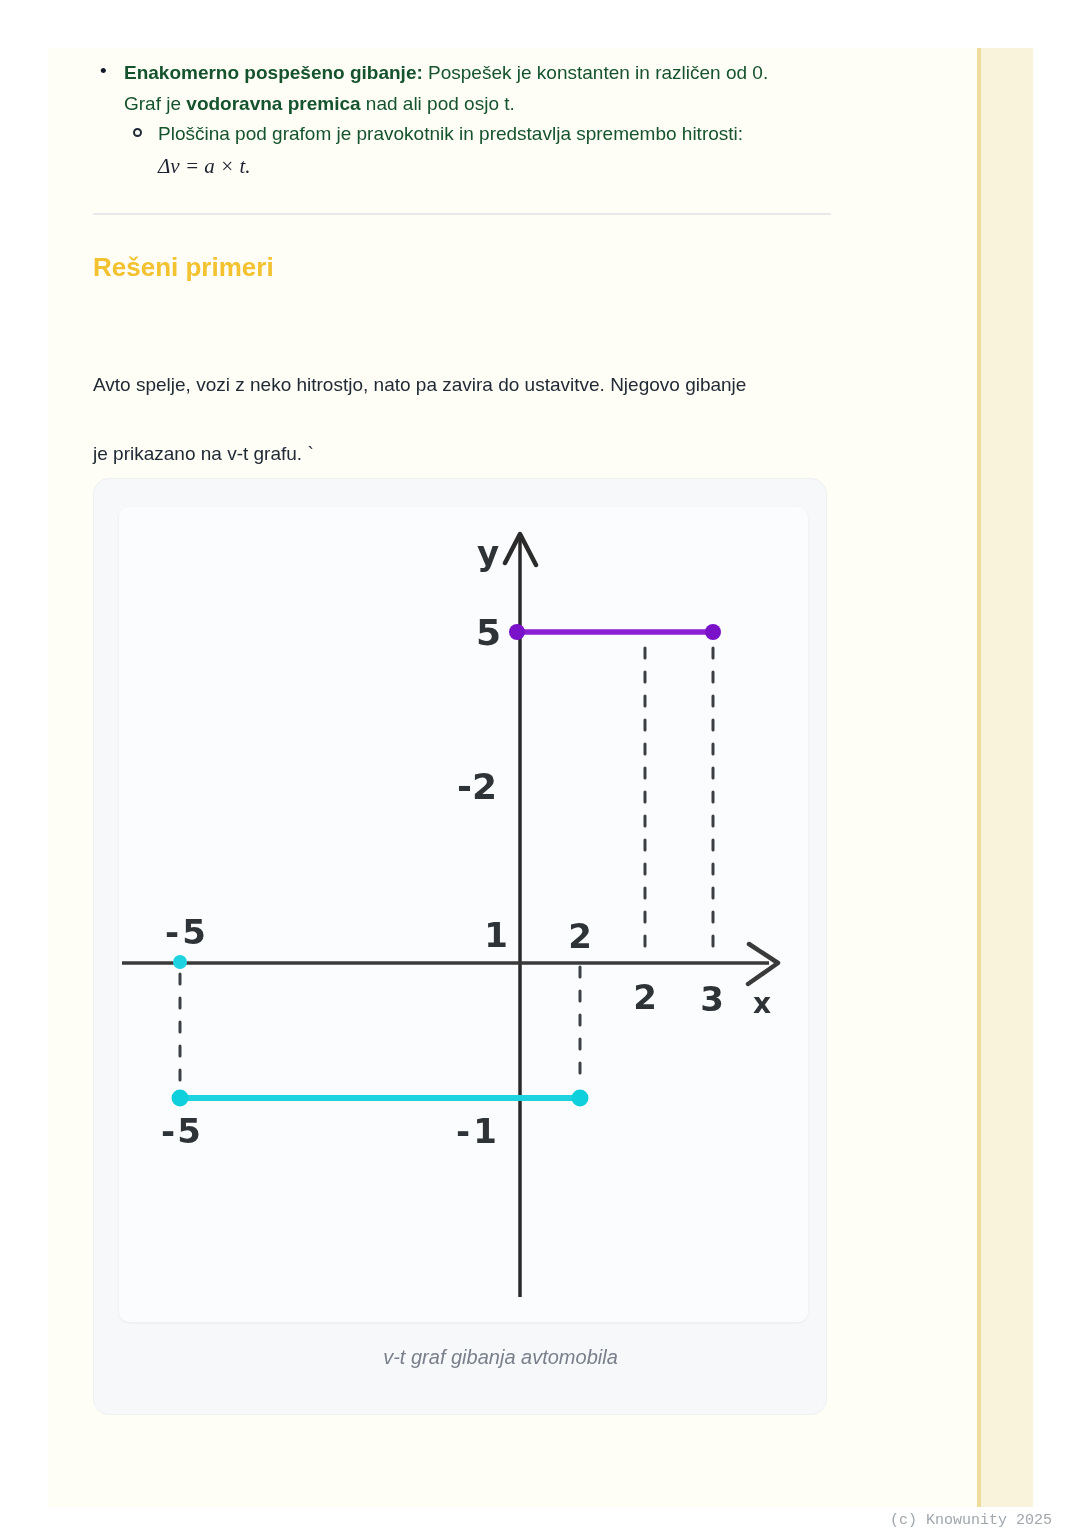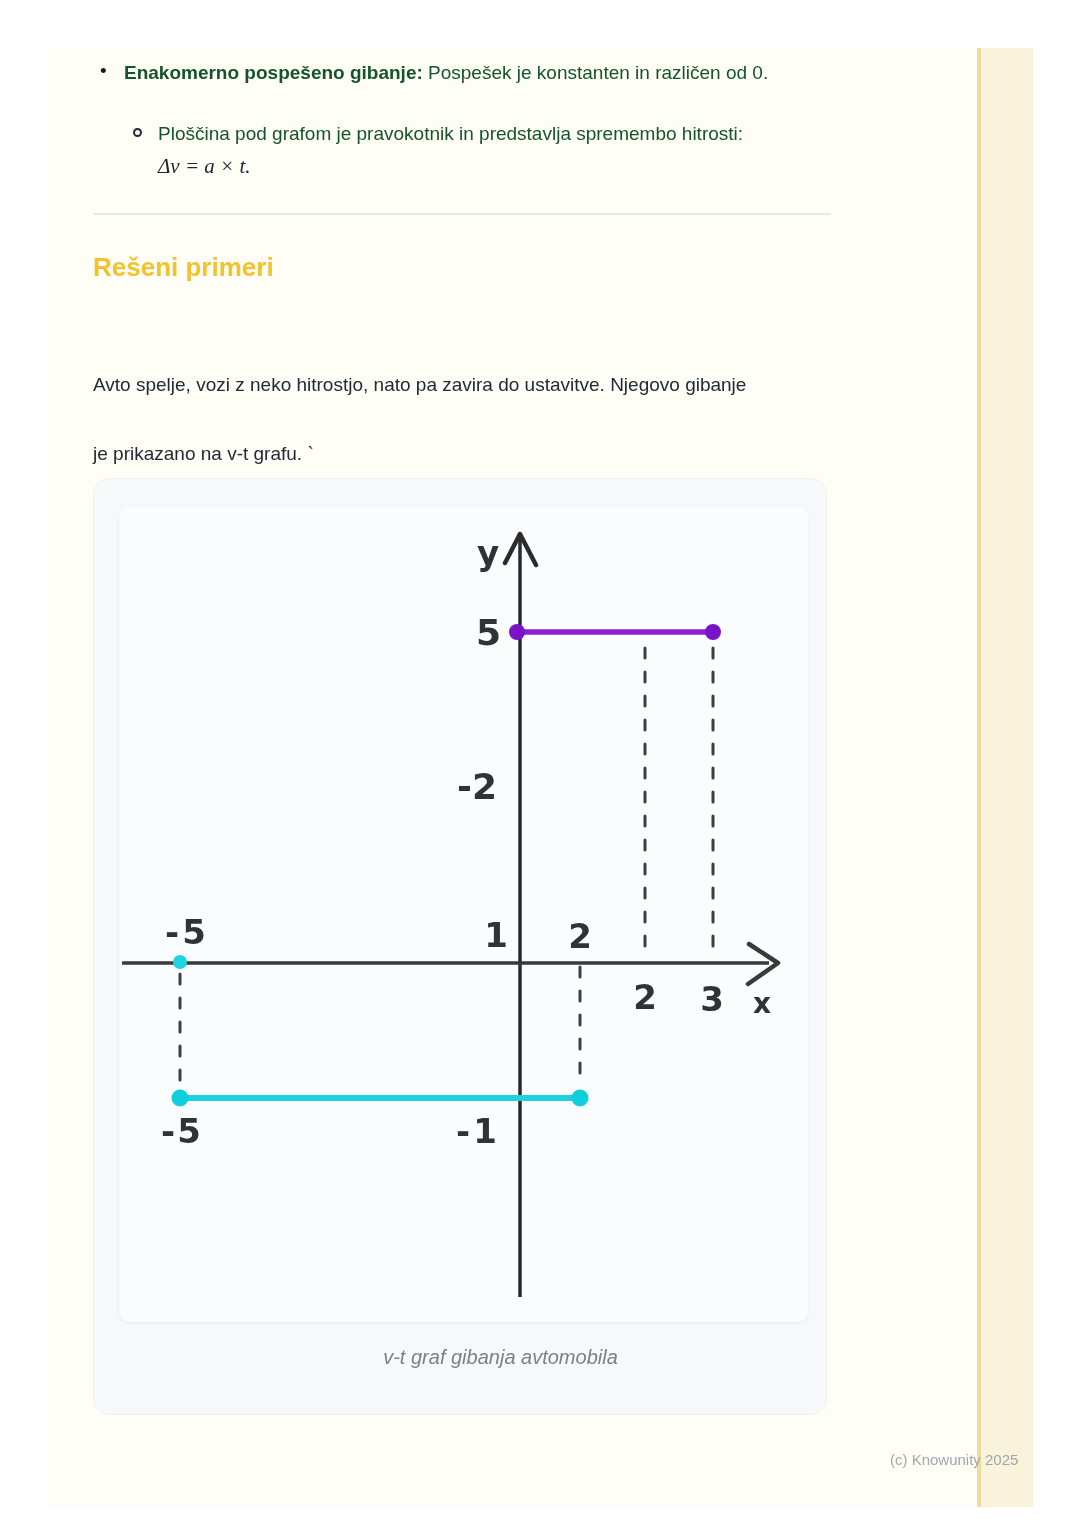--- a/index.html
+++ b/index.html
@@ -23,37 +23,42 @@
   .example-title{position:absolute;left:93px;top:312px;font-size:21px;line-height:26px;font-weight:700;color:#1A202C;}
   .para-line{position:absolute;left:93px;font-size:19px;line-height:26px;color:#212B36;white-space:nowrap;}
 
   .figure-card{position:absolute;left:93px;top:478px;width:734px;height:937px;background:#F6F8F9;
                border:1px solid #EEF0F2;border-radius:16px;box-sizing:border-box;}
   .graph-card{position:absolute;left:119px;top:507px;width:689px;height:815px;background:#FBFCFD;
               border-radius:10px;box-shadow:0 1px 3px rgba(0,0,0,0.06);}
   .caption{position:absolute;left:93px;top:1346px;width:815px;text-align:center;font-style:italic;
            font-size:20px;color:#79808C;}
 
-  .copyright{position:absolute;left:890px;top:1451px;font-size:15px;color:#9FA6AD;z-index:5;}
+  .copyright{position:absolute;left:890px;top:1512px;font-size:15px;color:#9FA6AD;z-index:5;font-family:Liberation Mono, monospace;}
 
   .glabel{font-family:"DejaVu Sans",sans-serif;font-weight:600;fill:#2E3338;}
 </style>
 </head>
 <body>
 
 <div class="canvas">
 
   <div class="paper"></div>
   <div class="edge-line"></div>
   <div class="edge-margin"></div>
 
   <span class="dot-bullet abs" style="left:100px;top:60px;">•</span>
   <div class="body-line abs" style="left:124px;top:58px;">
     <span class="b">Enakomerno pospešeno gibanje:</span>
     <span>Pospešek je konstanten in različen od 0.</span>
+  </div>
+  <div class="body-line abs" style="left:124px;top:89px;">
+    <span>Graf je</span>
+    <span class="b">vodoravna premica</span>
+    <span>nad ali pod osjo t.</span>
   </div>
   <span class="circle-bullet" style="left:133px;top:128px;"></span>
   <div class="body-line abs" style="left:158px;top:119px;">
     <span>Ploščina pod grafom je pravokotnik in predstavlja spremembo hitrosti:</span>
   </div>
   <div class="formula abs" style="left:158px;top:154px;font-style:italic;">Δv = a × t.</div>
 
   <div class="divider"></div>
 
   <div class="heading">Rešeni primeri</div>

